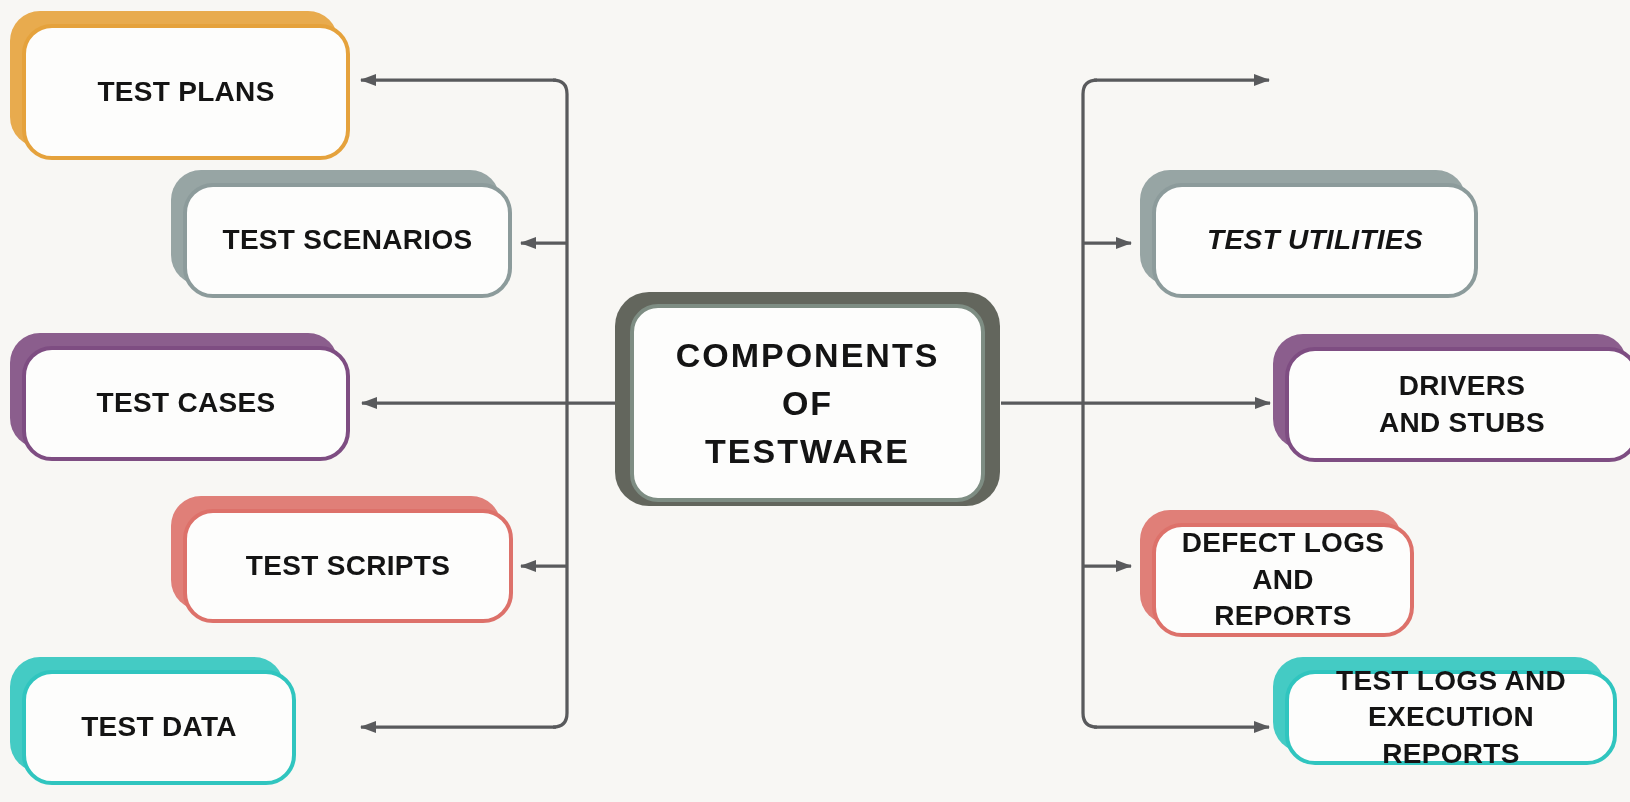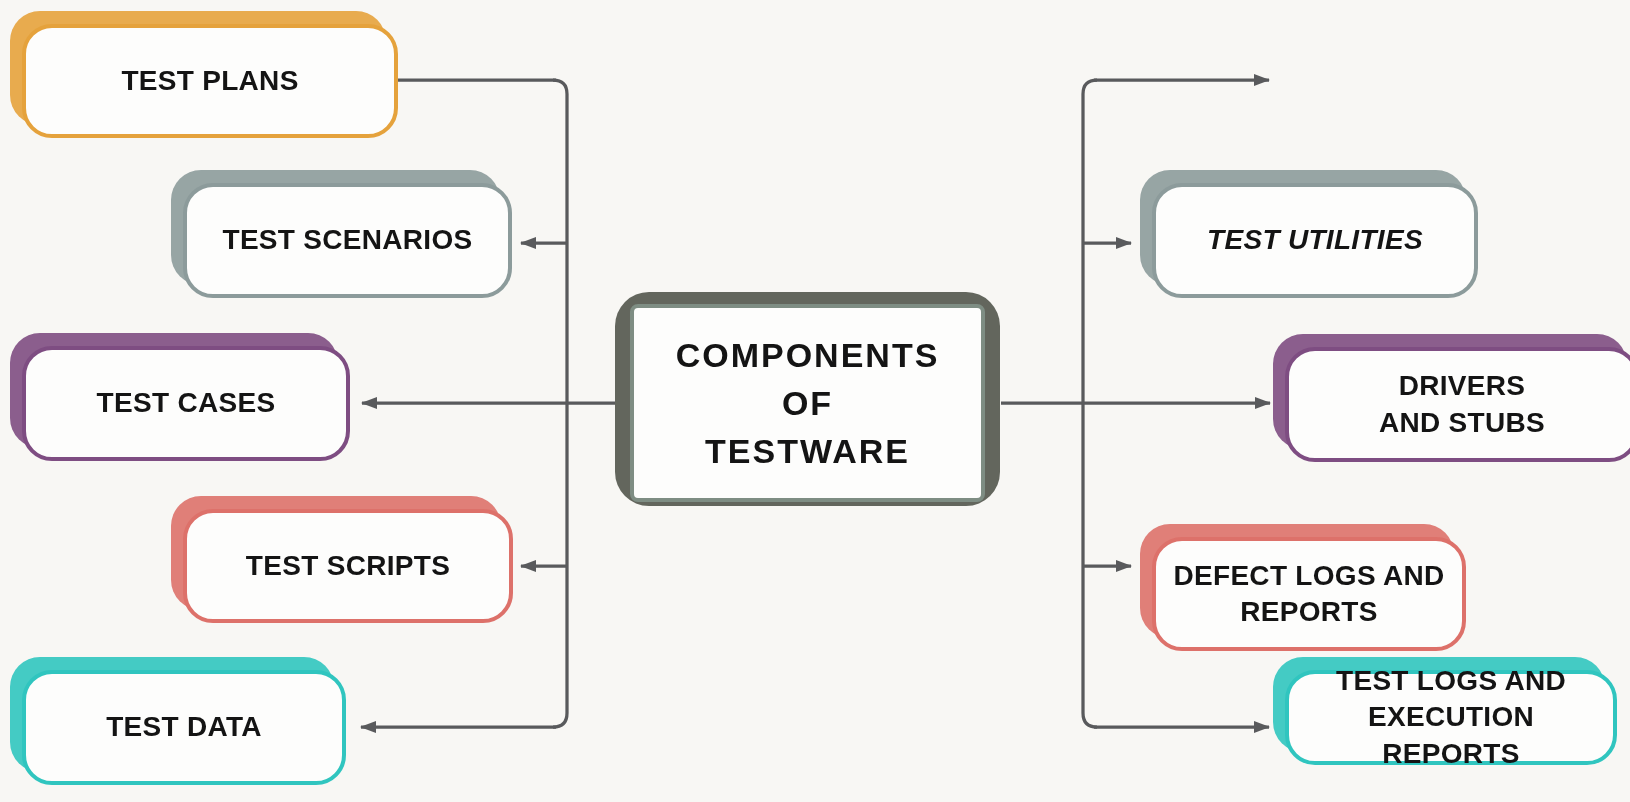--- a/index.html
+++ b/index.html
@@ -57,48 +57,48 @@
   }
 
   
   .accent-orange { --accent: var(--orange); }
   .accent-gray   { --accent: var(--gray);   }
   .accent-purple { --accent: var(--purple); }
   .accent-coral  { --accent: var(--coral);  }
   .accent-teal   { --accent: var(--teal);   }
 
   
-  .pos-l1 { left: 22px;   top: 24px;  width: 328px; height: 114px; padding-left: 48px; }
+  .pos-l1 { left: 22px;   top: 24px;  width: 328px; height: 136px; }
   .pos-l2 { left: 183px;  top: 183px; width: 329px; height: 115px; text-decoration: underline; }
   .pos-l3 { left: 22px;   top: 346px; width: 328px; height: 115px; }
   .pos-l4 { left: 183px;  top: 509px; width: 330px; height: 114px; }
-  .pos-l5 { left: 22px;   top: 670px; width: 324px; height: 115px; }
+  .pos-l5 { left: 22px;   top: 670px; width: 274px; height: 115px; }
 
   .pos-r1 { left: 1285px; top: 23px;  width: 330px; height: 115px; }
   .pos-r2 { left: 1152px; top: 183px; width: 326px; height: 115px; font-style: italic; }
   .pos-r3 { left: 1285px; top: 347px; width: 330px; height: 115px; padding-left: 24px; }
-  .pos-r4 { left: 1152px; top: 537px; width: 314px; height: 114px; }
+  .pos-r4 { left: 1152px; top: 523px; width: 262px; height: 114px; }
   .pos-r5 { left: 1285px; top: 670px; width: 332px; height: 95px; }
 
   
   .center-node { position: absolute; left: 630px; top: 296px; width: 355px; height: 206px; }
   .center-node .shadow {
     position: absolute;
     left: -15px; top: -4px;
     width: calc(100% + 30px);
     height: calc(100% + 8px);
     border-radius: 34px;
     background: var(--center_shadow, #63665D);
   }
   .center-node .card {
     position: absolute;
     inset: 0;
     background: var(--card, #FDFDFC);
     border: 4px solid var(--center_border, #7E8D83);
-    border-radius: 8px;
+    border-radius: 28px;
     display: flex;
     align-items: center;
     justify-content: center;
     text-align: center;
     margin-top: 8px;
   }
   .center-node .label {
     font-weight: 700;
     font-size: 34px;
     line-height: 48px;

